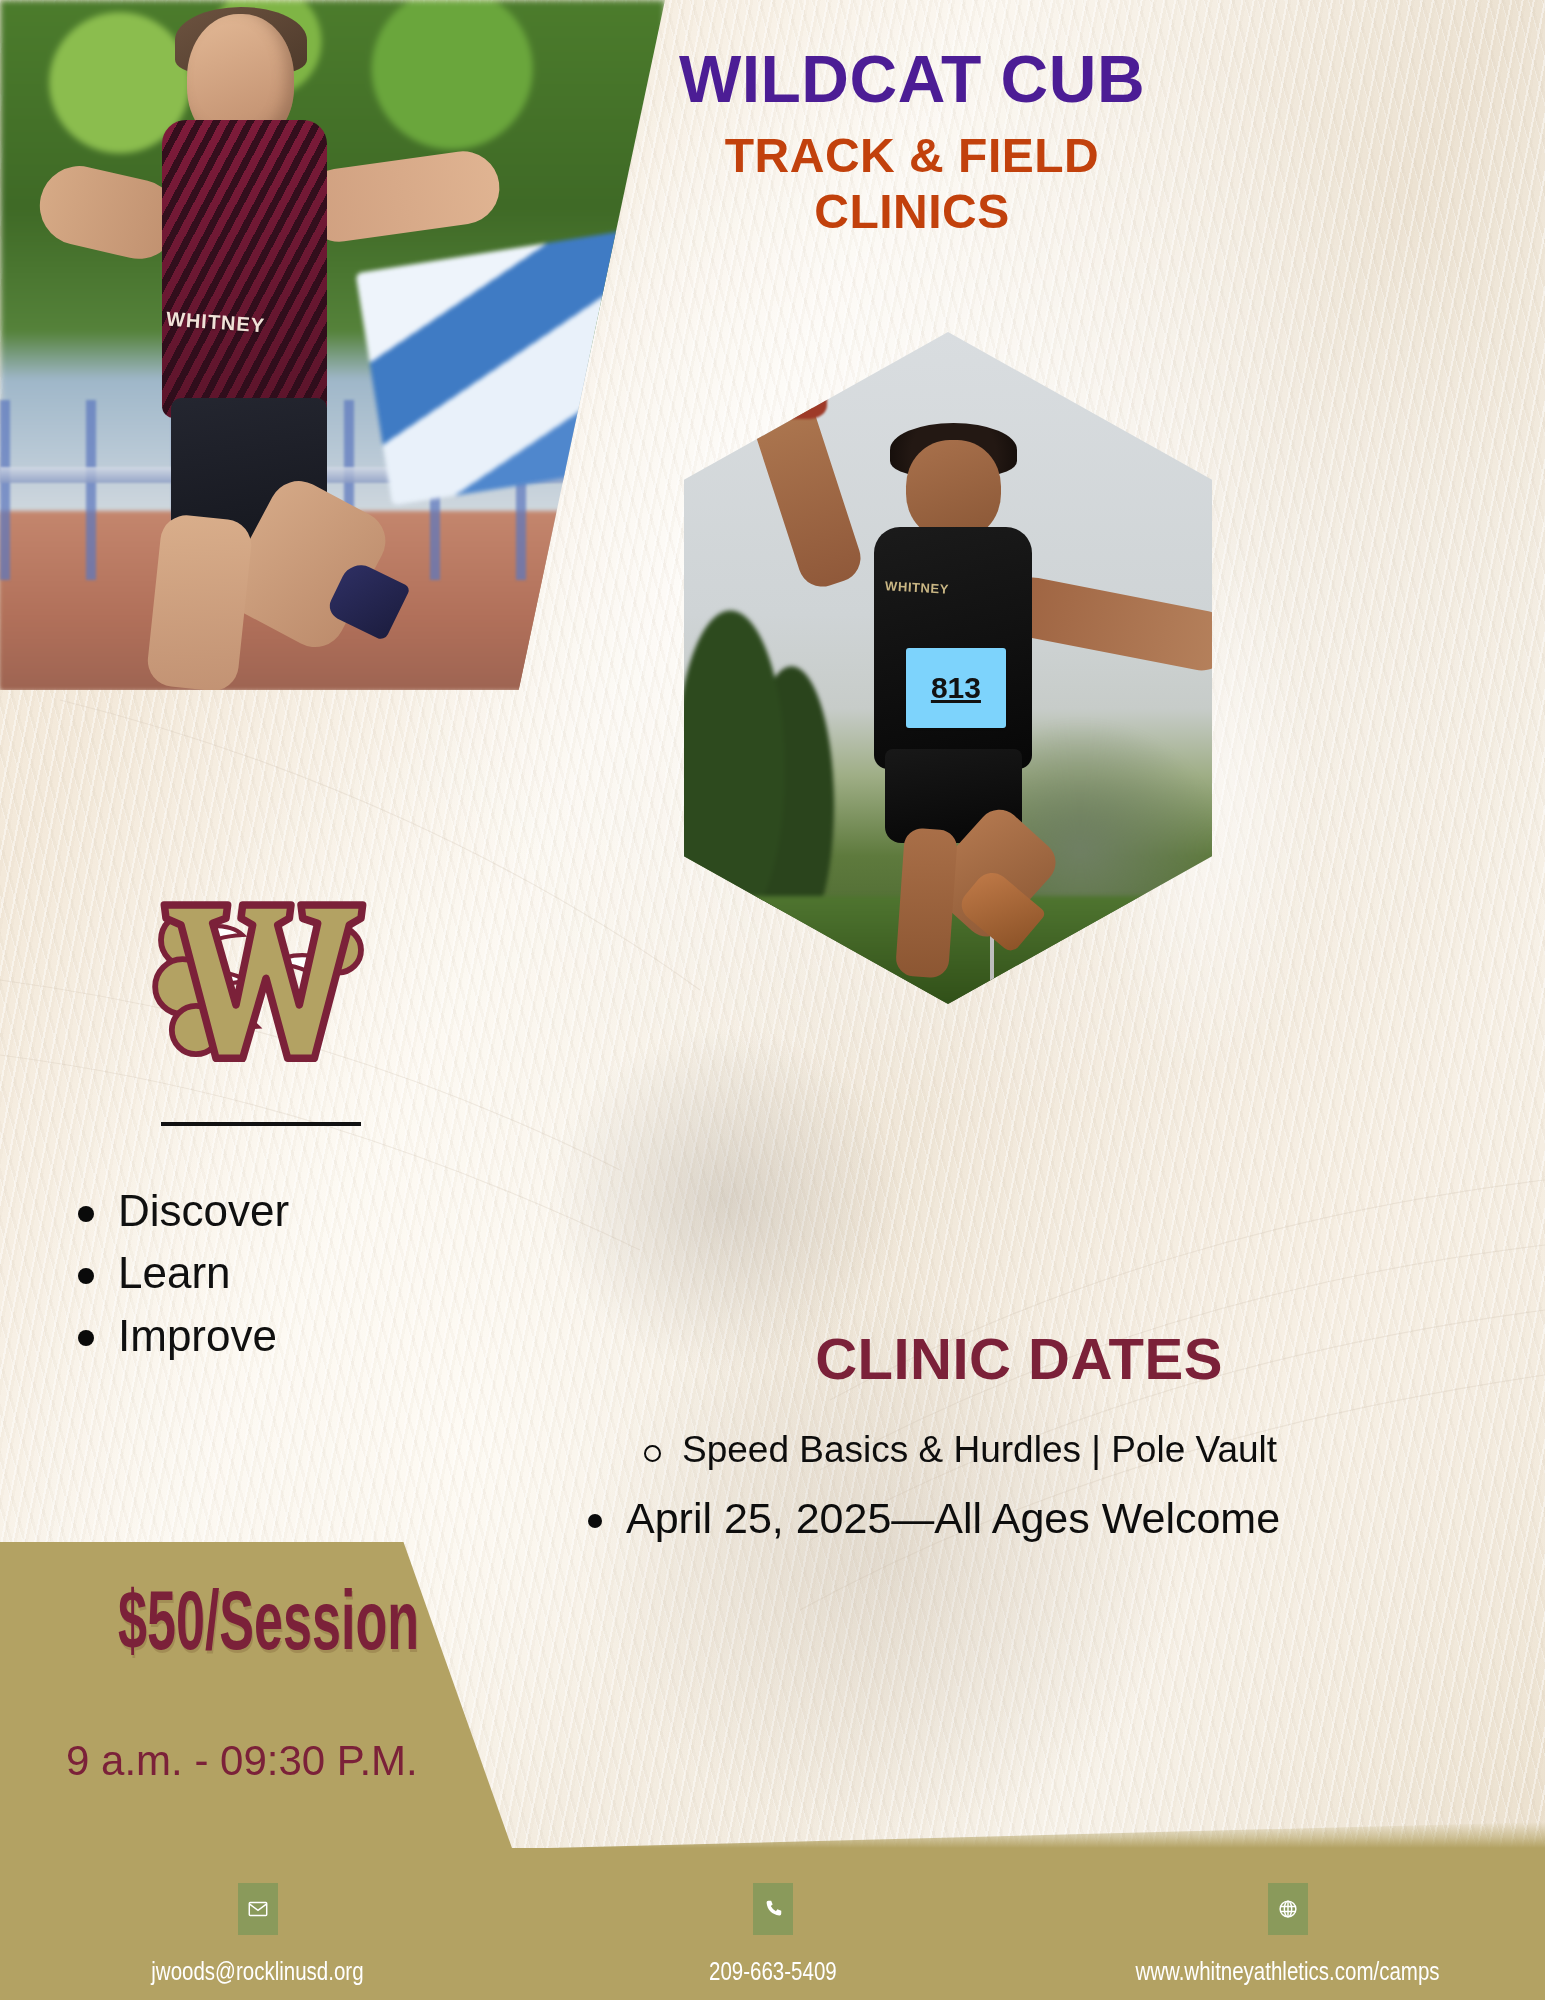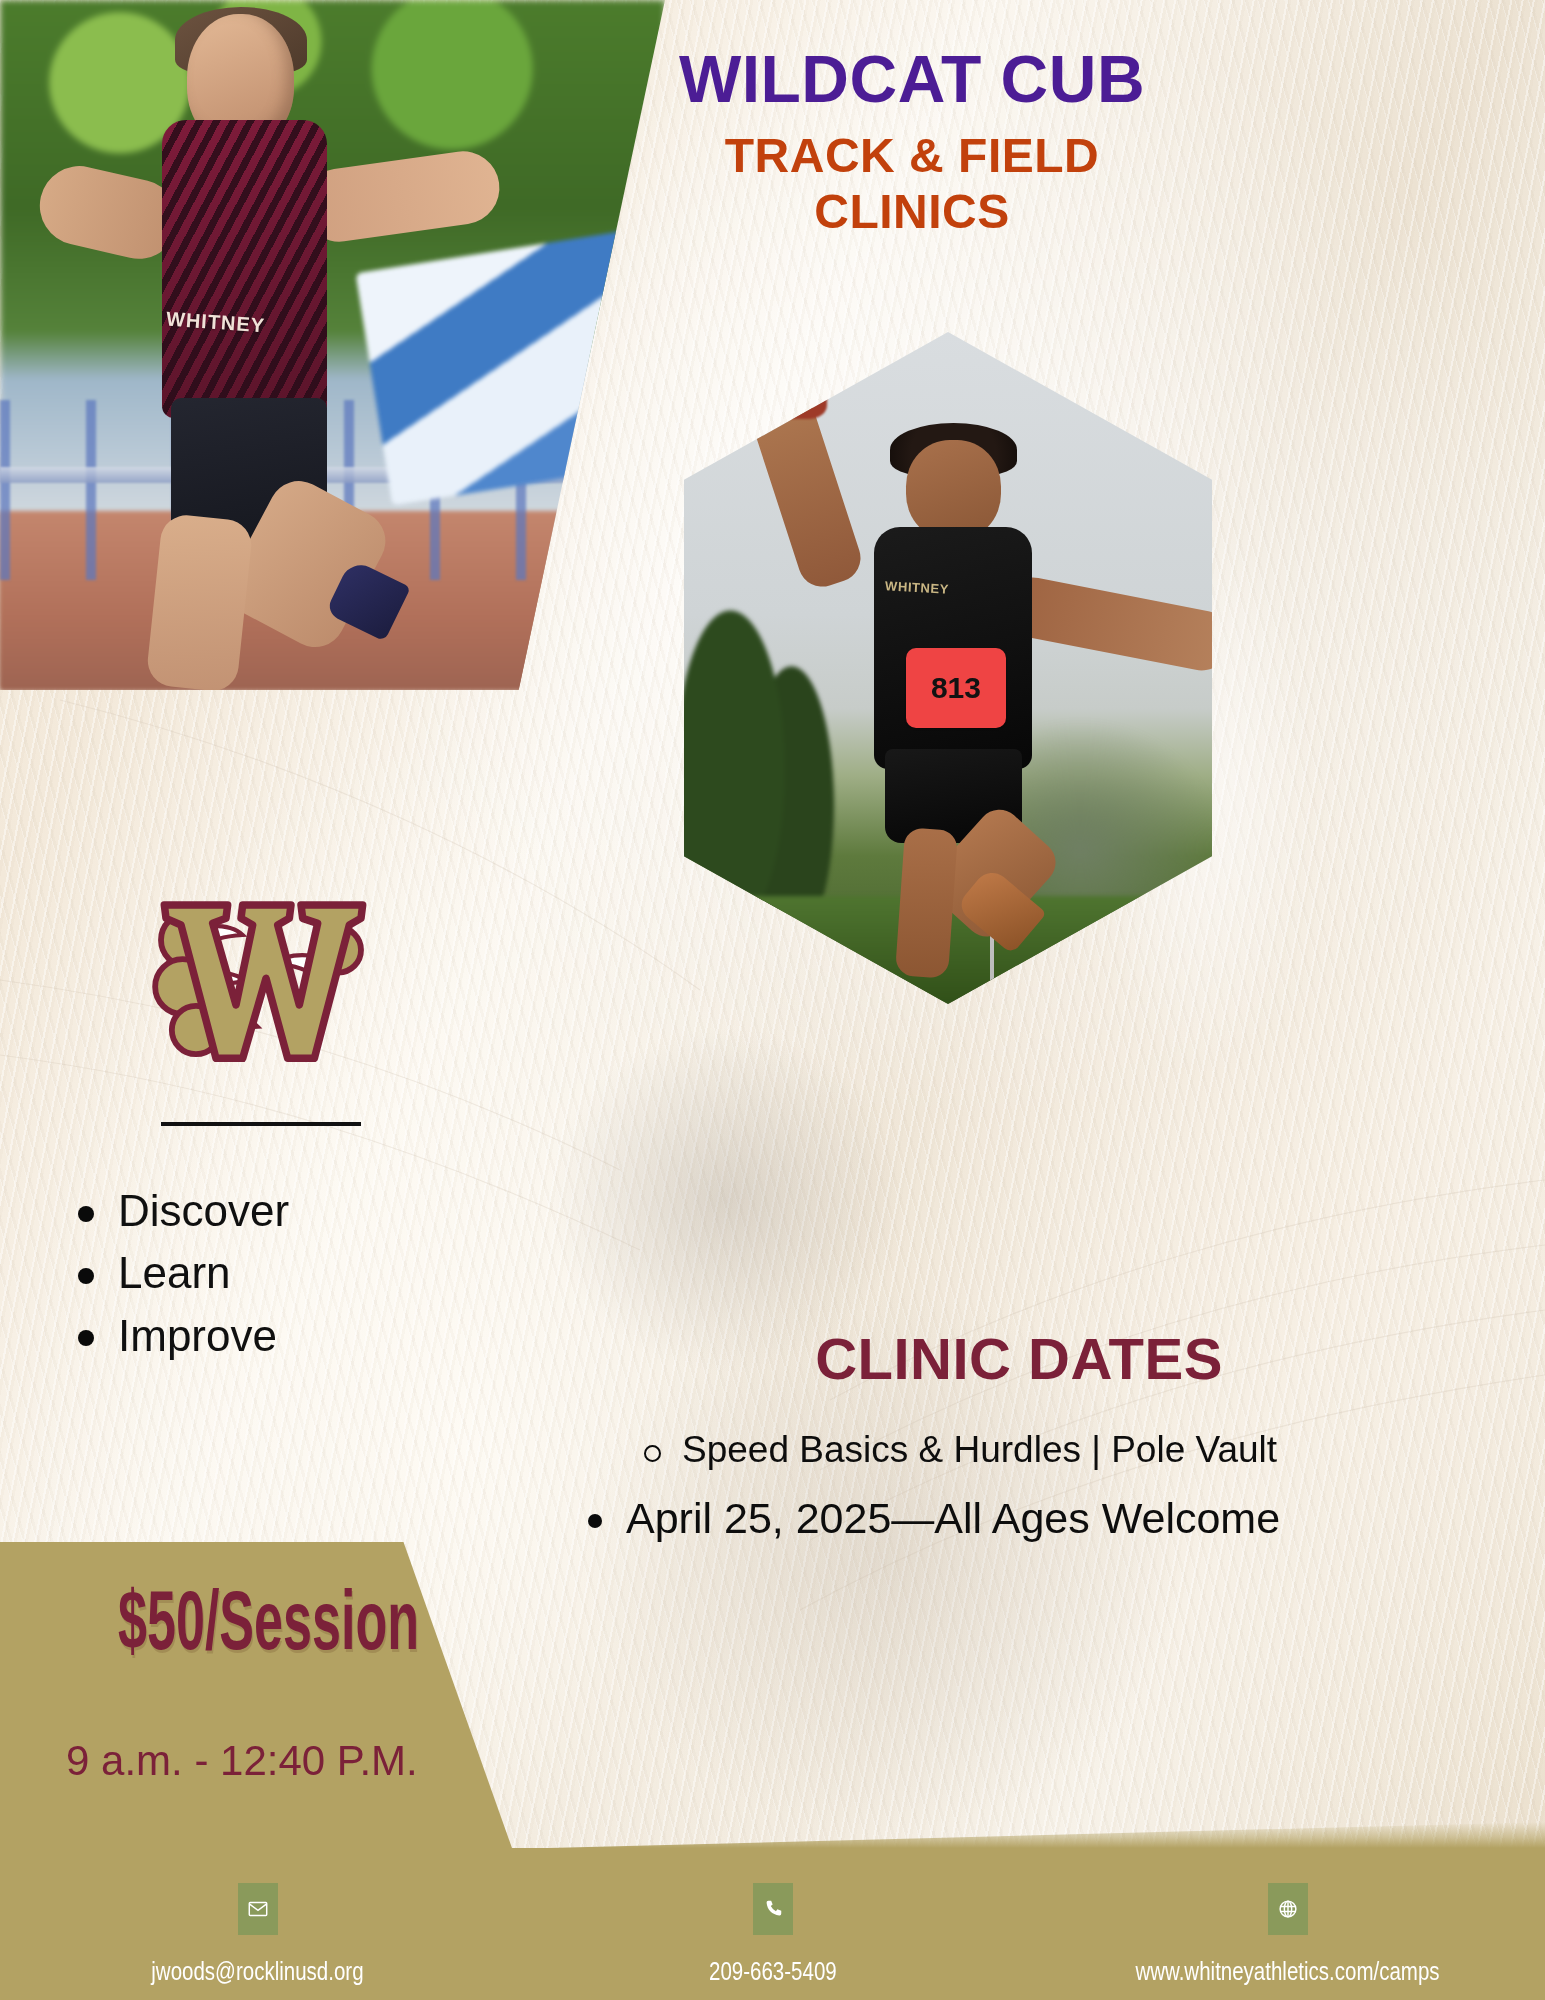--- a/index.html
+++ b/index.html
@@ -200,24 +200,25 @@
     background:#9e3a28; border-radius:40% 50% 30% 30%;
     filter:blur(1px);
   }
   .jp-arm-out{
     position:absolute; left:60%; top:39%; width:44%; height:9%;
     background:linear-gradient(90deg,#9d6240,#b6825d);
     border-radius:30px; transform:rotate(11deg);
   }
   .jp-bib{
     position:absolute; left:42%; top:47%; width:19%; height:12%;
-    background:#ef4444; border-radius:10px;
+    background:#7dd3fc; border-radius:3px;
     display:flex; align-items:center; justify-content:center;
     font:700 30px/1 "Liberation Sans", sans-serif; color:#121212;
     box-shadow:0 1px 2px rgba(0,0,0,.3);
+    text-decoration:underline;
   }
   .jp-shorts{
     position:absolute; left:38%; top:62%; width:26%; height:14%;
     background:linear-gradient(170deg,#181818,#060606);
     border-radius:8px 8px 16px 16px;
   }
   .jp-leg-a{
     position:absolute; left:41%; top:74%; width:10%; height:22%;
     background:linear-gradient(175deg,#a96f48,#8c5632);
     border-radius:18px; transform:rotate(4deg);
@@ -455,21 +456,21 @@
   </div>
 
   <ul class="values">
     <li>Discover</li>
     <li>Learn</li>
     <li>Improve</li>
   </ul>
 
   <div class="price-panel"></div>
   <div class="price">$50/Session</div>
-  <div class="time">9 a.m. - 12:40 P.M.</div>
+  <div class="time">9 a.m. - 09:30 P.M.</div>
 
   <div class="dates-block">
     <div class="dates-title">CLINIC DATES</div>
     <ul class="date-list">
       <li>
         <div class="date-sub">Speed Basics &amp; Hurdles | Pole Vault</div>
       </li>
       <li>
         <div class="date-main">April 25, 2025—All Ages Welcome</div>
       </li>

